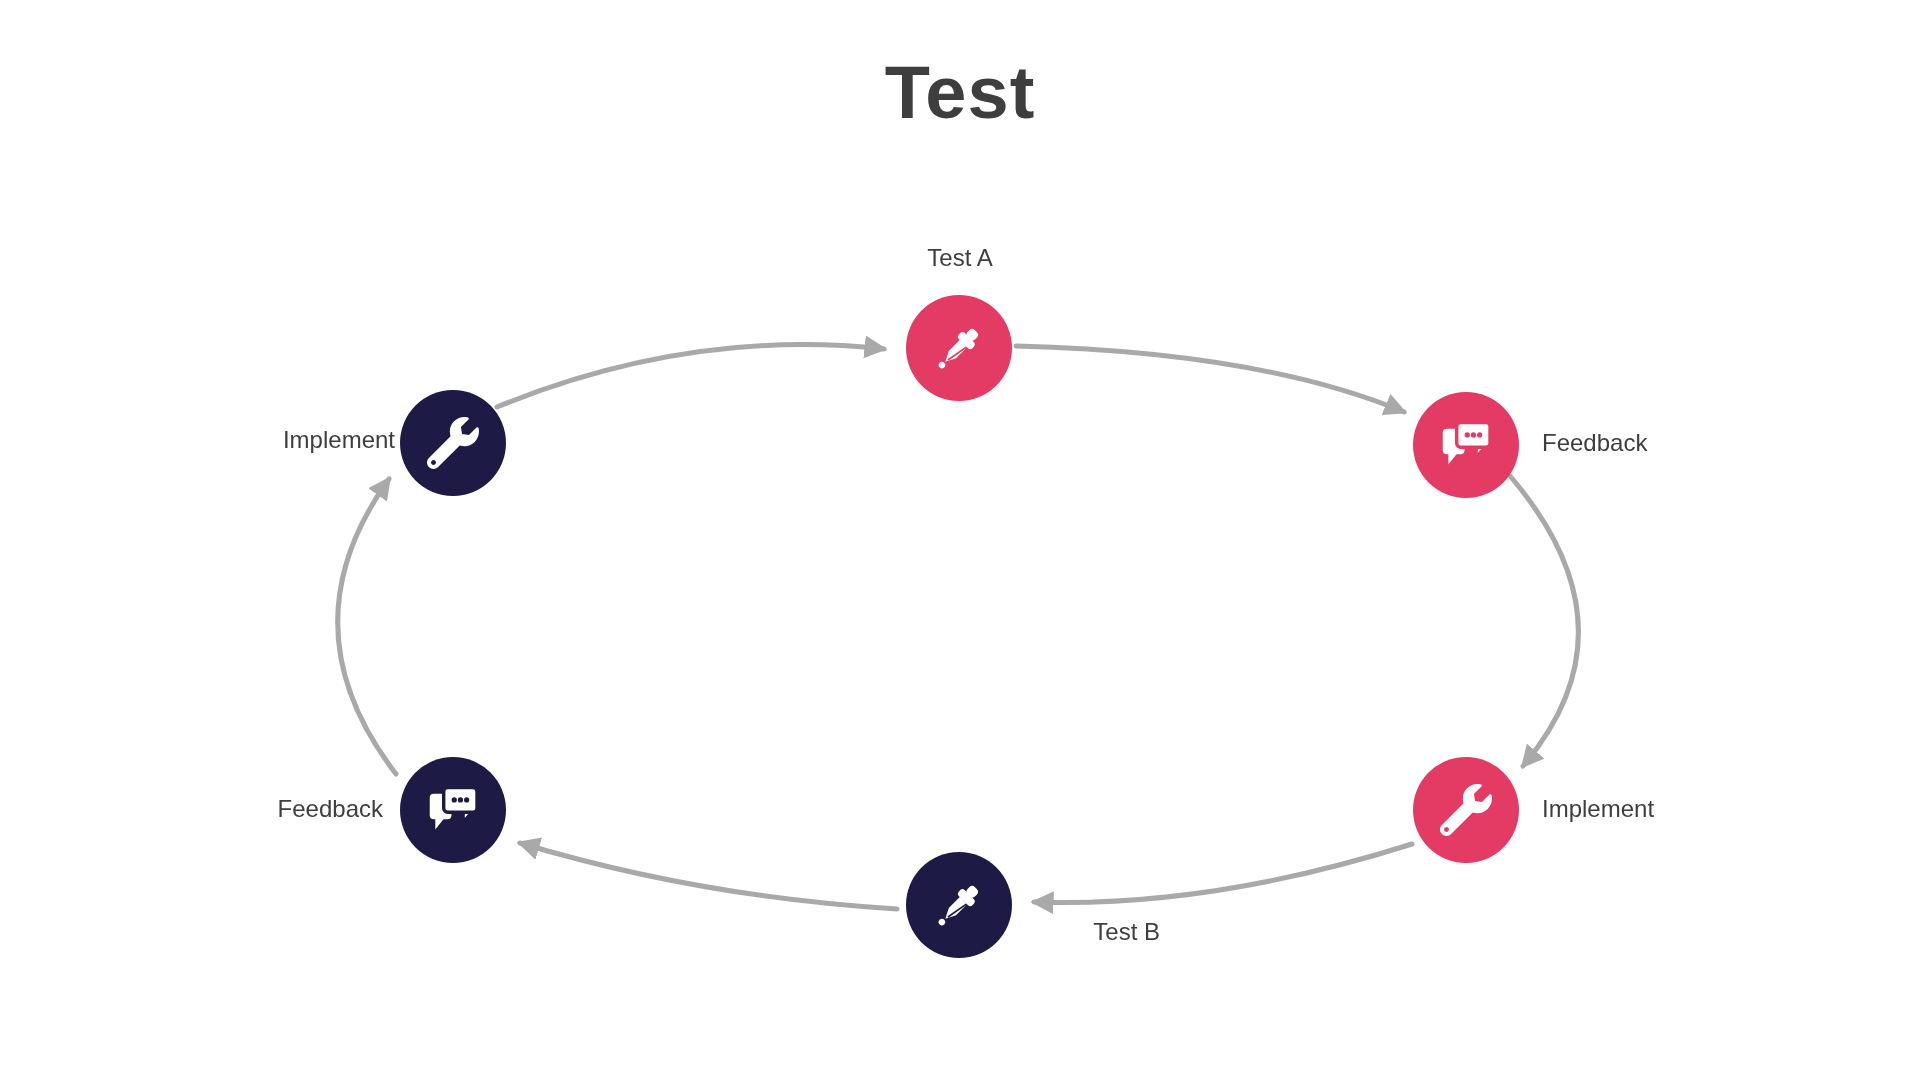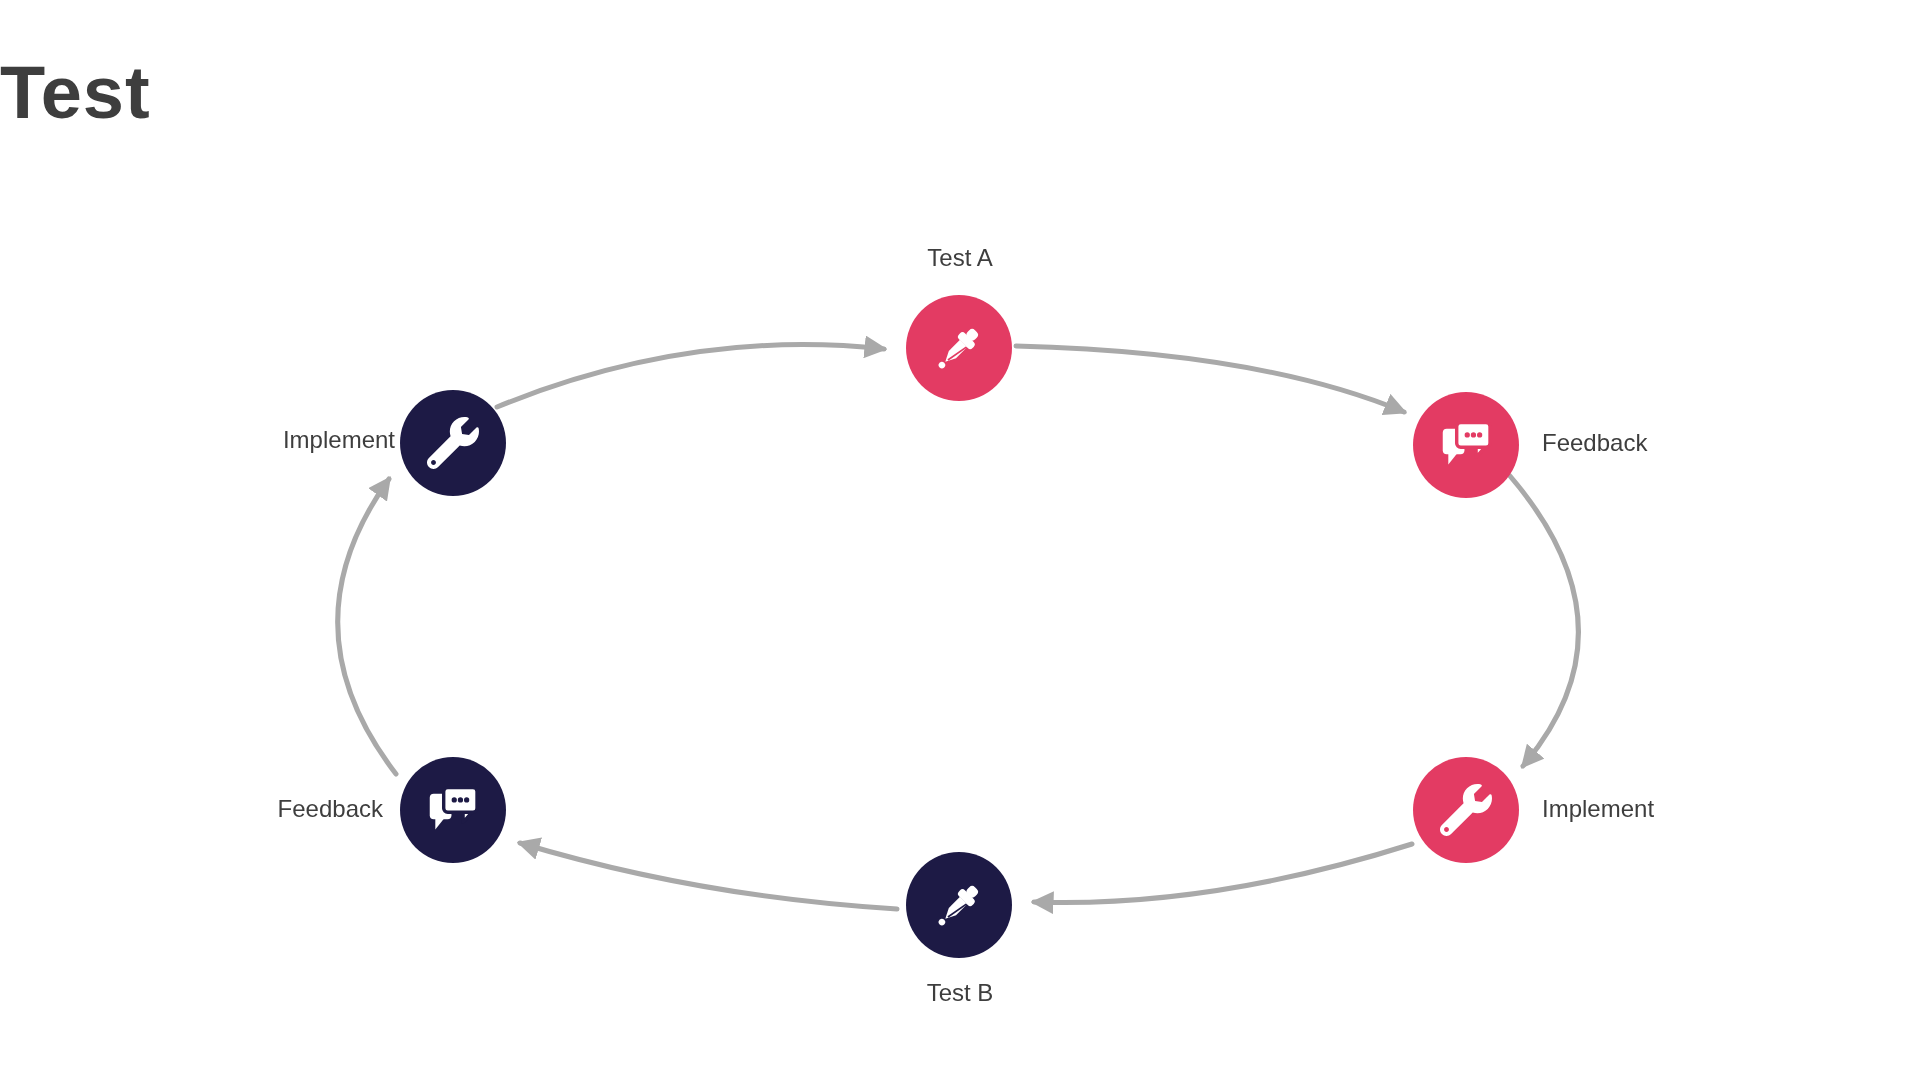--- a/index.html
+++ b/index.html
@@ -14,21 +14,21 @@
     height: 1080px;
     overflow: hidden;
     background: var(--background, #fff);
   }
   .diagram-title {
     position: absolute;
     top: 50px;
     left: 0;
     width: 1920px;
     margin: 0;
-    text-align: left;
+    text-align: center;
     font-size: 74px;
     font-weight: 700;
     color: var(--text, #3E3E3E);
     letter-spacing: 1px;
   }
   .arrows {
     position: absolute;
     top: 0; left: 0;
     width: 1920px;
     height: 1080px;
@@ -130,21 +130,21 @@
         <use href="#sym-wrench"></use>
       </svg>
   </div>
   <div class="node-label label-vcenter" style="left:1542px; top:809px;">Implement</div>
 
   <div class="node-circle navy" style="left:906px; top:852px;">
     <svg class="icon">
         <use href="#sym-eyedropper"></use>
       </svg>
   </div>
-  <div class="node-label label-center label-vcenter" style="left:760px; top:993px;">Test B</div>
+  <div class="node-label label-center label-vcenter" style="left:760px; top:932px;text-align:right;">Test B</div>
 
   <div class="node-circle navy" style="left:400px; top:757px;">
     <svg class="icon">
         <use href="#sym-chat"></use>
       </svg>
   </div>
   <div class="node-label label-right-align label-vcenter" style="right:1537px; top:809px;">Feedback</div>
 
   <div class="node-circle navy" style="left:400px; top:390px;">
     <svg class="icon icon-wrench">

